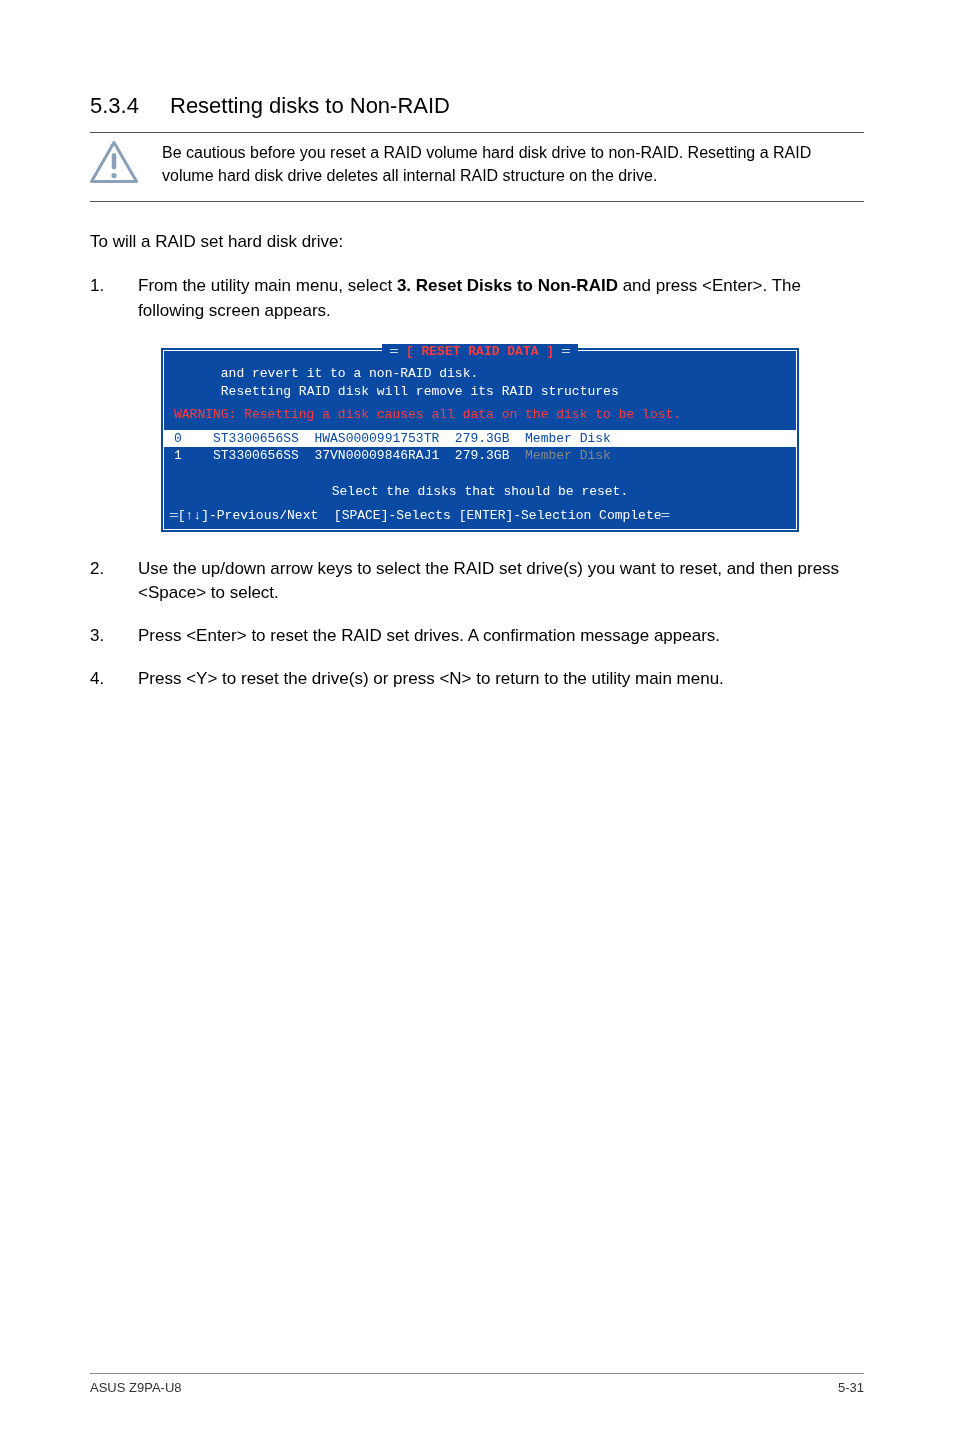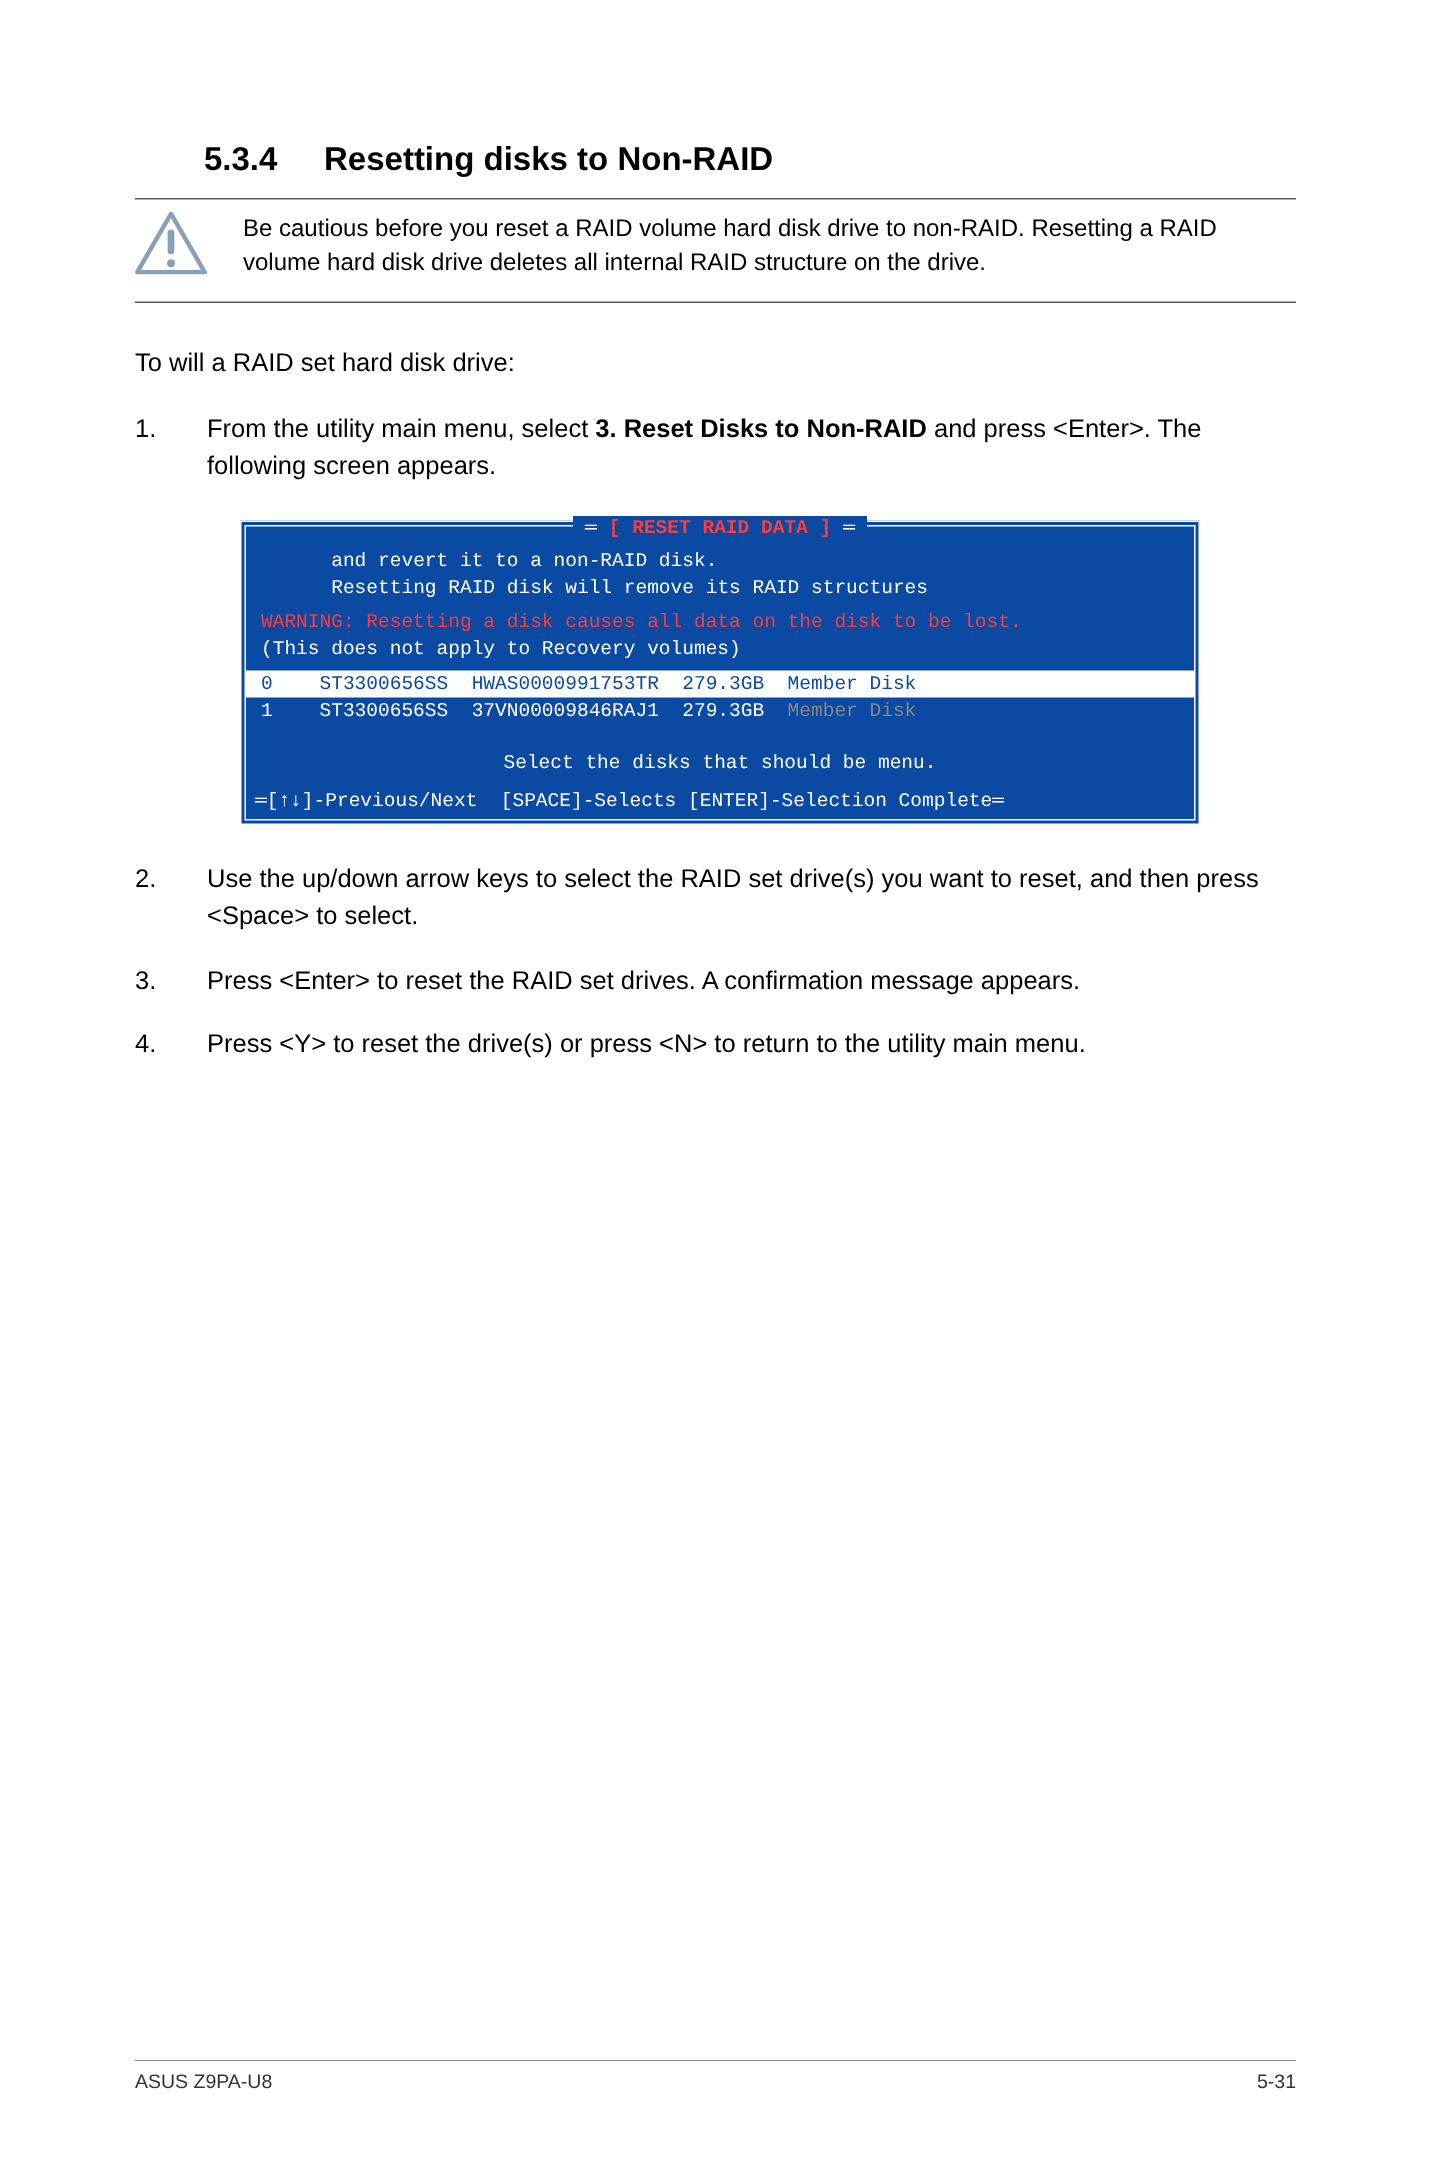--- a/index.html
+++ b/index.html
@@ -7,23 +7,22 @@
     font-family: Arial, Helvetica, sans-serif;
     background: #ffffff;
     color: #000000;
     width: 954px;
     padding: 90px 90px 40px 90px;
     font-size: 17px;
     line-height: 1.45;
   }
   .section-heading {
     font-size: 22px;
-    font-weight: bold;
+    font-weight: normal;
     margin-bottom: 10px;
-    margin-left: 46px;
   }
   .section-heading .num { display: inline-block; width: 80px; }
   .caution-row {
     display: flex;
     align-items: flex-start;
     gap: 24px;
     border-top: 1px solid #555;
     border-bottom: 1px solid #555;
     padding: 8px 0 10px 0;
     margin-bottom: 28px;
@@ -134,27 +133,26 @@
 <div class="screenshot-wrap">
   <div class="term">
     <div class="term-inner">
       <div class="term-title">
         <span><span class="br">═</span><span>[ RESET RAID DATA ]</span><span class="br">═</span></span>
       </div>
       <div class="line">      <span>and revert it to a non-RAID disk.</span></div>
       <div class="line">      <span>Resetting RAID disk will remove its RAID structures</span></div>
       <div class="spacer"></div>
       <div class="line warn">WARNING: Resetting a disk causes all data on the disk to be lost.</div>
-      <div class="line">(This does not apply to Recovery volumes)</div>
       <div class="spacer"></div>
       <div class="row-sel">0    ST3300656SS  HWAS0000991753TR  279.3GB  Member Disk</div>
       <div class="line"><span>1    ST3300656SS  37VN00009846RAJ1  279.3GB  </span><span class="dim">Member Disk</span></div>
       <div class="spacer"></div>
       <div class="spacer"></div>
-      <div class="center">Select the disks that should be menu.</div>
+      <div class="center">Select the disks that should be reset.</div>
       <div class="line footer">═<span>[↑↓]-Previous/Next  [SPACE]-Selects [ENTER]-Selection Complete</span>═</div>
     </div>
   </div>
 </div>
 
 <ol class="steps">
   <li>
     <div class="num">2.</div>
     <div class="body">Use the up/down arrow keys to select the RAID set drive(s) you want to reset, and then press &lt;Space&gt; to select.</div>
   </li>

